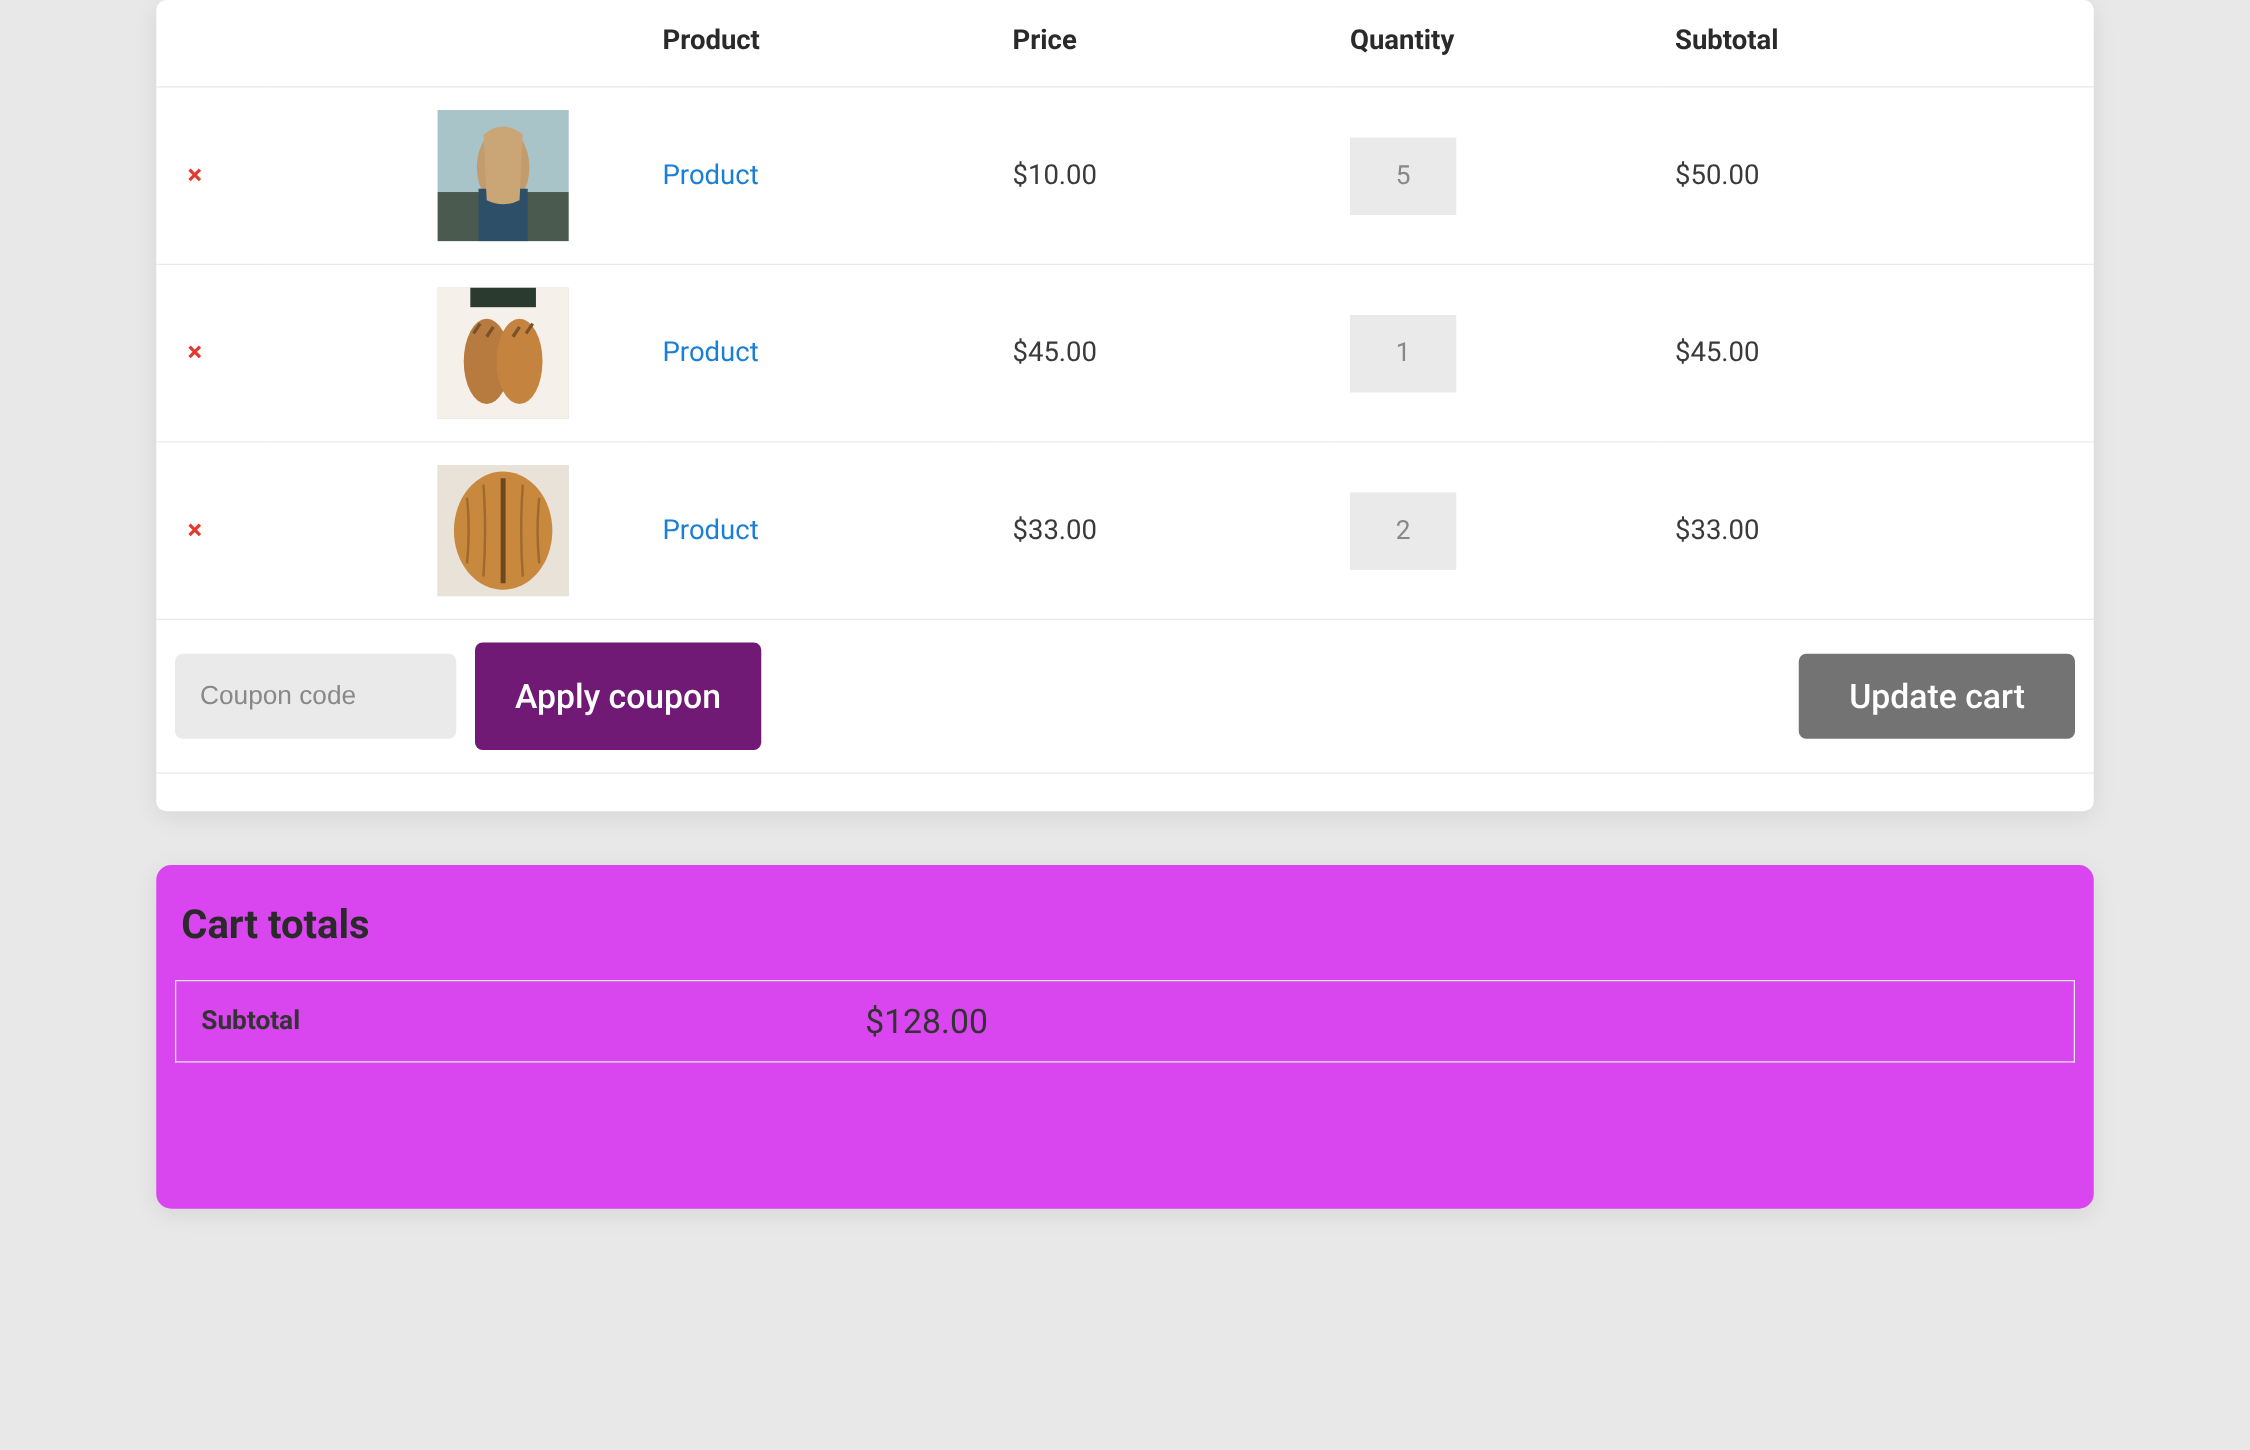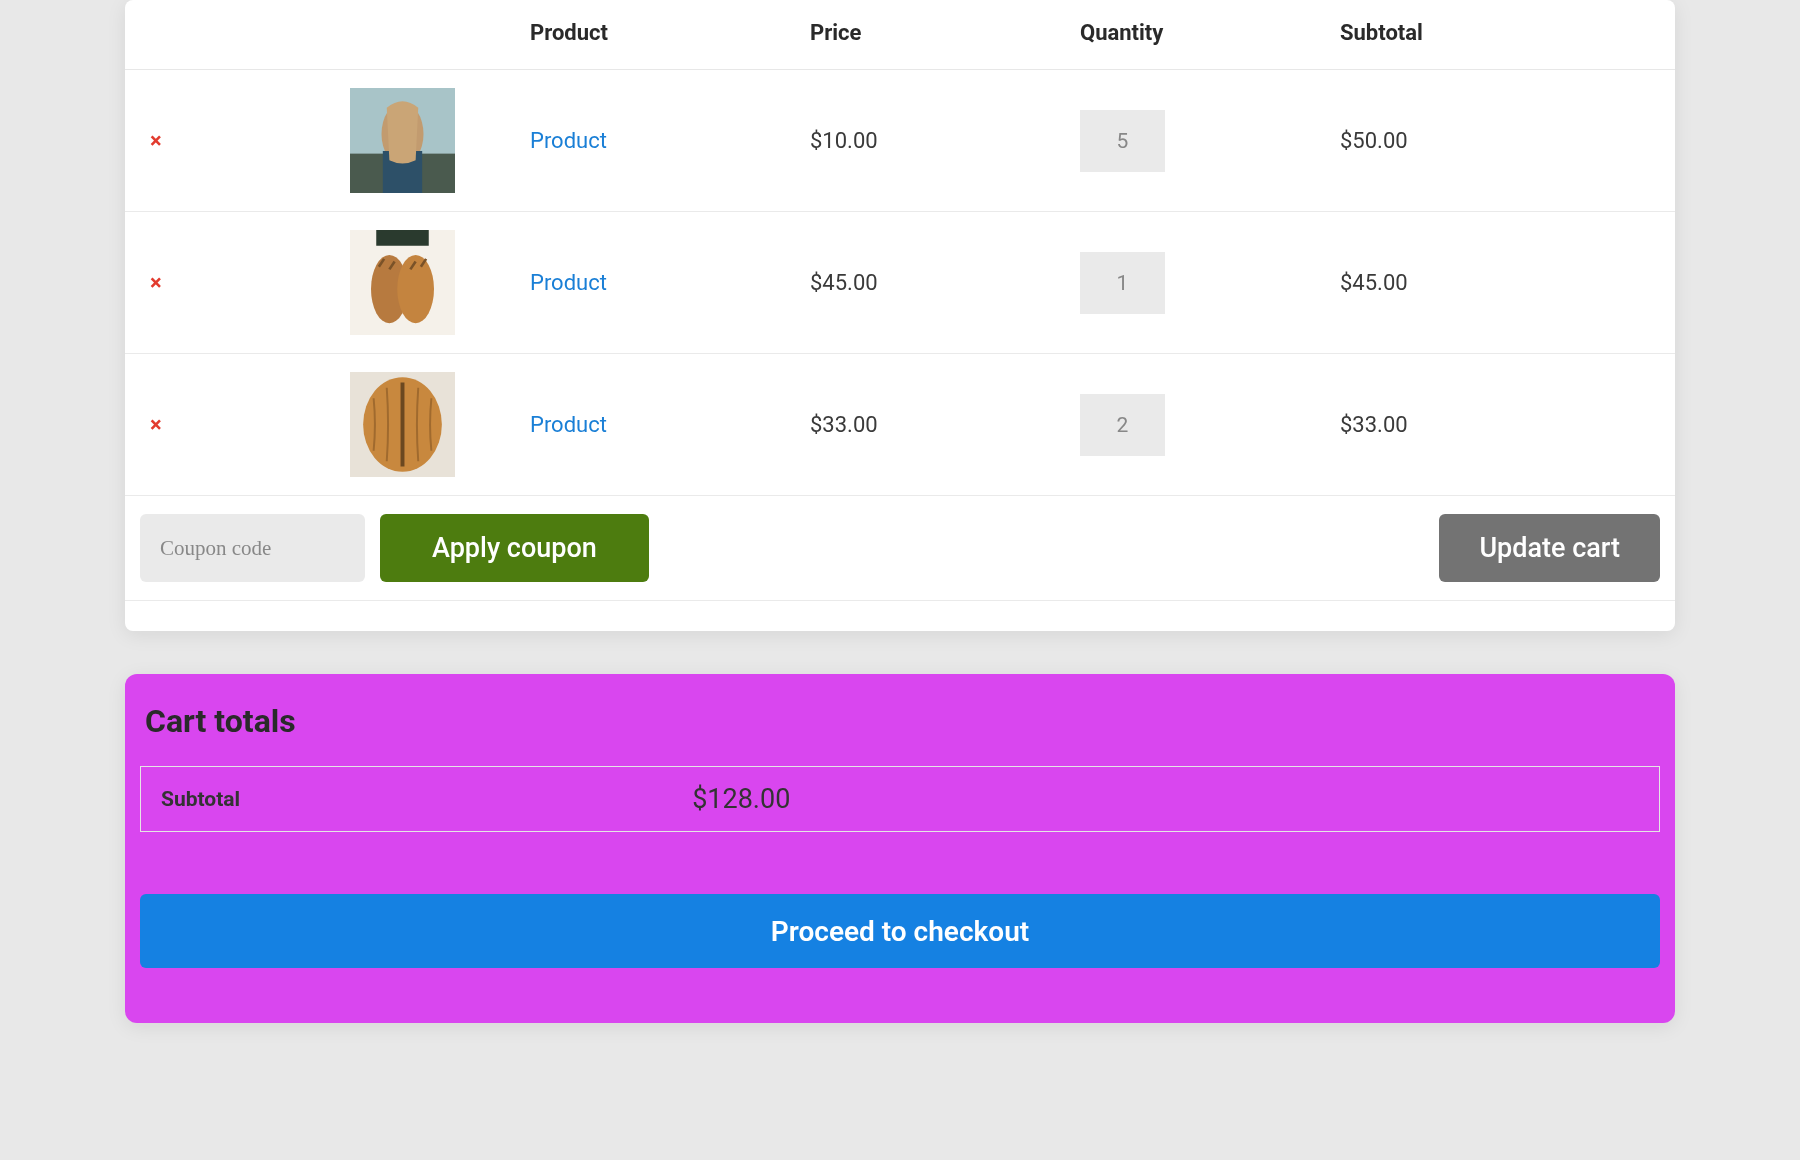--- a/index.html
+++ b/index.html
@@ -107,32 +107,32 @@
     }
     .coupon-input {
       width: 225px;
       height: 68px;
       background: #eaeaea;
       border: none;
       border-radius: 6px;
       padding: 0 20px;
       font-size: 21px;
       color: #888;
-      font-family: Liberation Serif, serif;
+      font-family: Liberation Sans, sans-serif;
     }
     .coupon-input::placeholder {
       color: #888;
     }
     .apply-coupon-btn {
-      height: 68px;
-      background: #4d7c0f;
+      height: 86px;
+      background: #701a75;
       color: #fff;
       border: none;
       border-radius: 6px;
-      padding: 0 52px;
+      padding: 0 32px;
       font-size: 27px;
       font-weight: 500;
       cursor: pointer;
       font-family: inherit;
     }
     .update-cart-btn {
       height: 68px;
       background: #737373;
       color: #fff;
       border: none;
@@ -288,15 +288,14 @@
   <div class="totals-card">
     <h2 class="totals-title">Cart totals</h2>
     <table class="totals-table">
       <tbody>
           <tr>
         <th>Subtotal</th>
         <td>$128.00</td>
       </tr>
     </tbody>
       </table>
-    <button class="checkout-btn">Proceed to checkout</button>
   </div>
 </div>
 
 </body></html>

